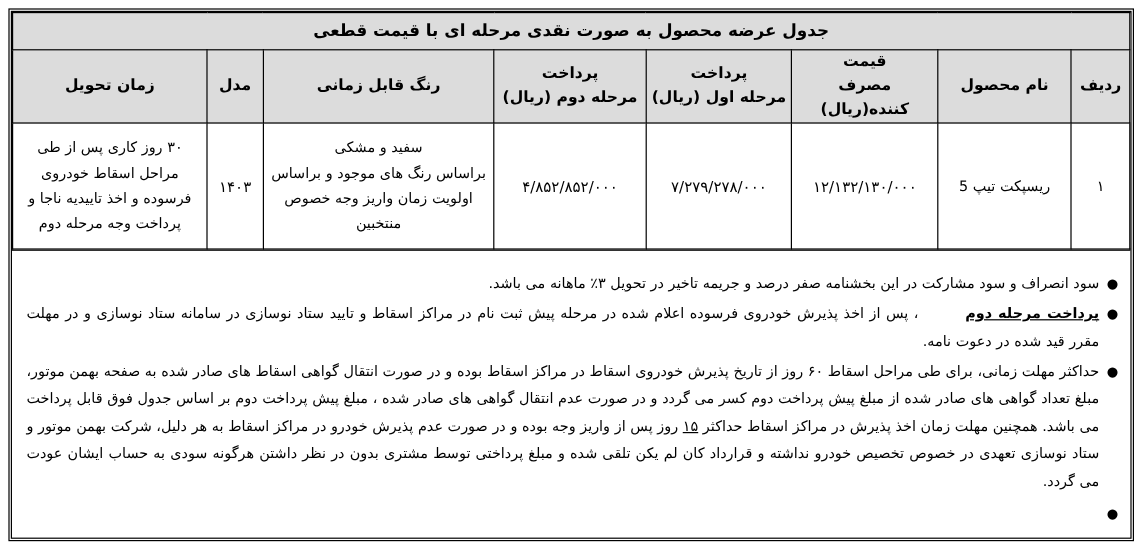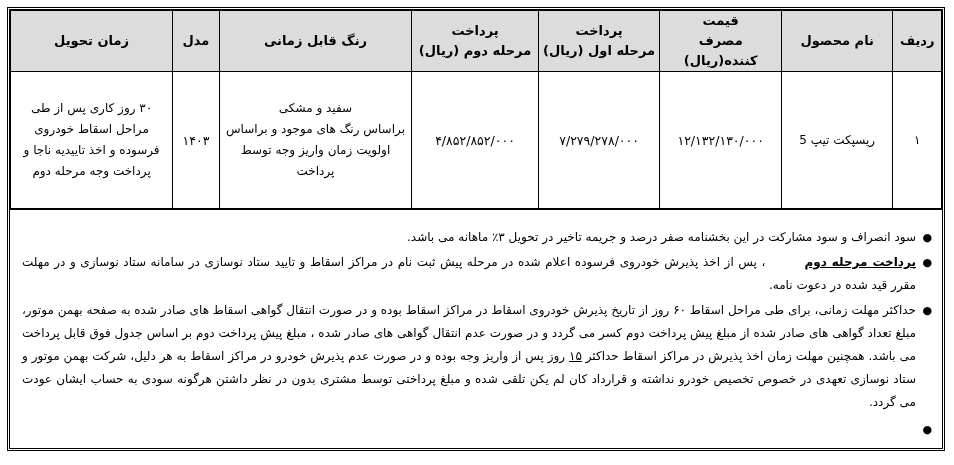--- a/index.html
+++ b/index.html
@@ -10,21 +10,21 @@
   }
   table.main {
     width:100%; border-collapse:collapse; direction:rtl; table-layout:fixed;
   }
   table.main td, table.main th { border:1.5px solid #000; text-align:center; vertical-align:middle; }
   .title-row td {
     background:#dcdcdc; height:30px; font-weight:bold; font-size:14px; padding:0 10px;
     text-align:right; border-bottom:2px solid #000;
   }
   .head-row th { background:#dcdcdc; font-size:13px; font-weight:bold; height:46px; line-height:20px; padding:0 4px; }
-  .data-row td { font-size:12px; height:96px; line-height:21px; padding:20px 4px; }
+  .data-row td { font-size:12px; height:96px; line-height:21px; padding:4px 4px; }
   .data-row td.num { font-size:12.5px; letter-spacing:0.5px; }
   .notes {
     direction:rtl; text-align:justify; font-size:12px; line-height:23px;
     padding:16px 10px 6px 12px; border-top:1.5px solid #000;
   }
   .notes ul { margin:0; padding:0 12px 0 0; list-style:none; }
   .notes li { position:relative; padding-right:4px; margin-bottom:2px; }
   .notes li .bullet { position:absolute; right:-12px; top:0; font-size:11px; }
   .notes .em { font-weight:bold; text-decoration:underline;margin-left:39px; }
   .notes .u { text-decoration:underline; }
@@ -38,20 +38,23 @@
       <col style="width:48px">
       <col style="width:110px">
       <col style="width:120px">
       <col style="width:120px">
       <col style="width:125px">
       <col style="width:190px">
       <col style="width:46px">
       <col style="width:160px">
     </colgroup>
     <tbody>
+        <tr class="title-row">
+      <td colspan="8">جدول عرضه محصول به صورت نقدی مرحله ای با قیمت قطعی</td>
+    </tr>
     <tr class="head-row">
       <th>ردیف</th>
       <th>نام محصول</th>
       <th>
         <div>قیمت</div>
         <div>مصرف کننده(ریال)</div>
       </th>
       <th>
         <div>پرداخت</div>
         <div>مرحله اول (ریال)</div>
@@ -66,21 +69,21 @@
     </tr>
     <tr class="data-row">
       <td>۱</td>
       <td>ریسپکت تیپ 5</td>
       <td class="num">۱۲/۱۳۲/۱۳۰/۰۰۰</td>
       <td class="num">۷/۲۷۹/۲۷۸/۰۰۰</td>
       <td class="num">۴/۸۵۲/۸۵۲/۰۰۰</td>
       <td>
         <div>سفید و مشکی</div>
         <div>براساس رنگ های موجود و براساس</div>
-        <div>اولویت زمان واریز وجه توسط پرداخت</div>
+        <div>اولویت زمان واریز وجه خصوص منتخبین</div>
       </td>
       <td class="num">۱۴۰۳</td>
       <td>
         <div>۳۰ روز کاری پس از طی</div>
         <div>مراحل اسقاط خودروی</div>
         <div>فرسوده و اخذ تاییدیه ناجا و</div>
         <div>پرداخت وجه مرحله دوم</div>
       </td>
     </tr>
   </tbody>

